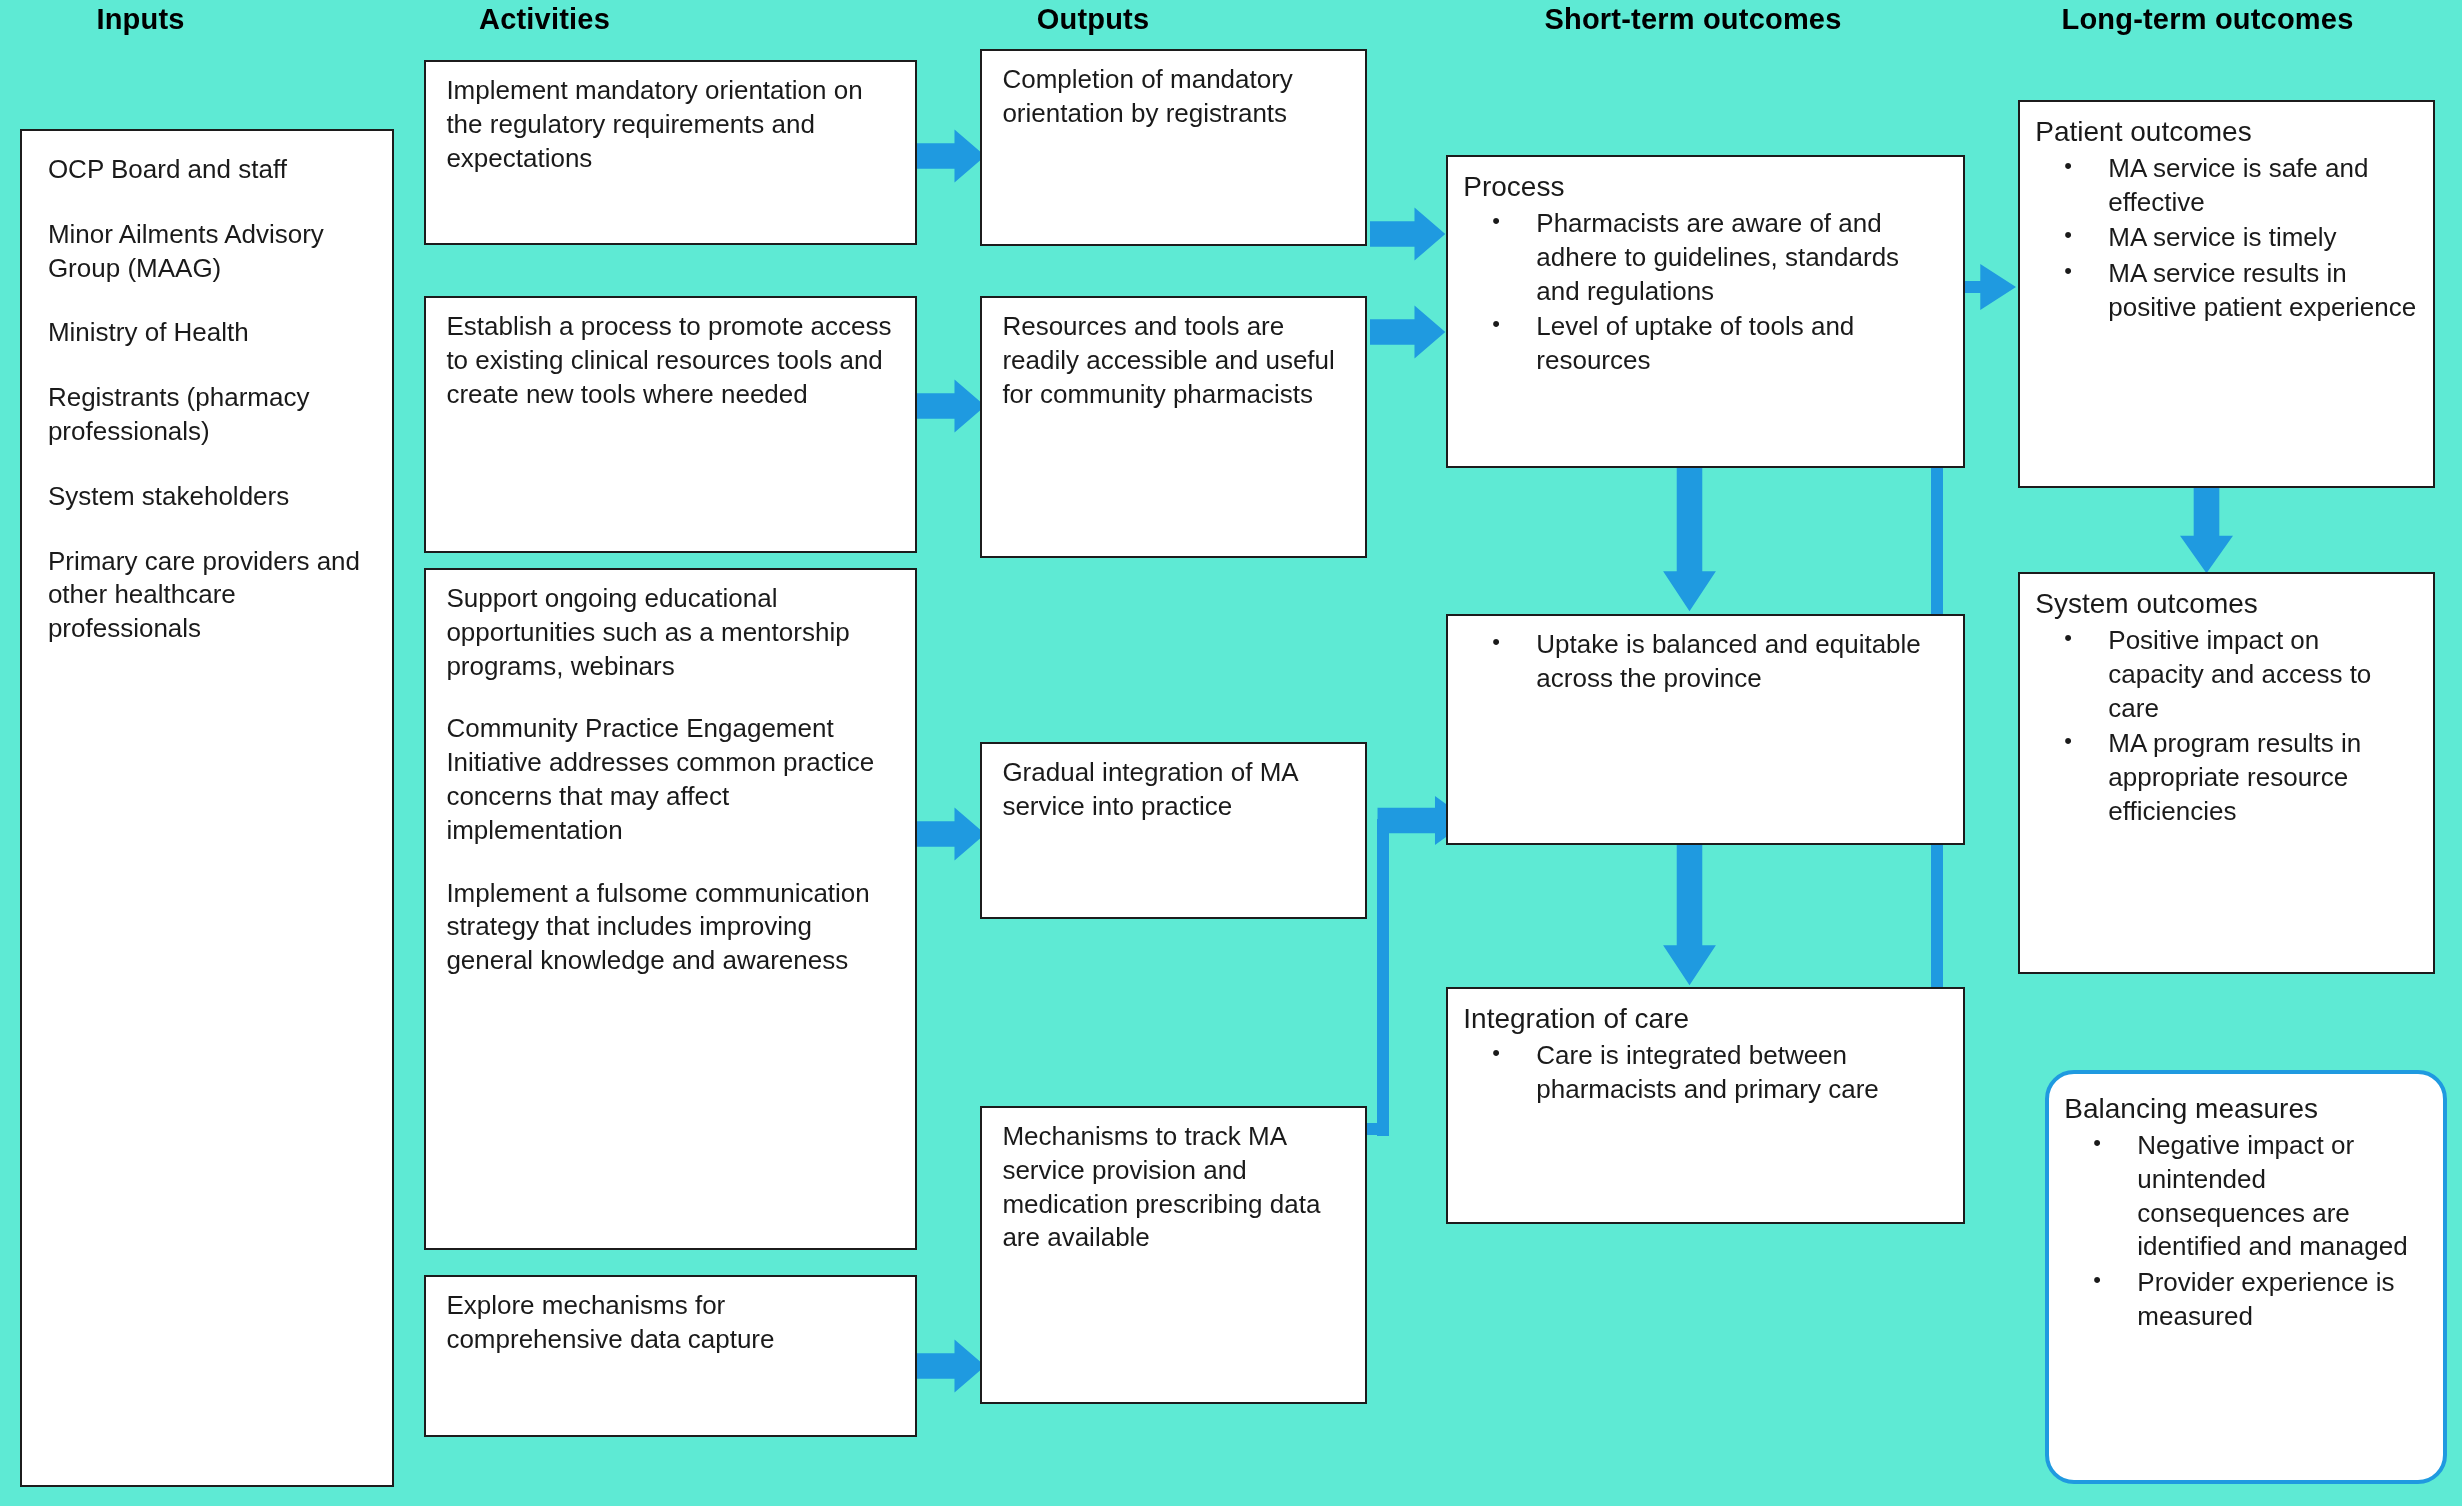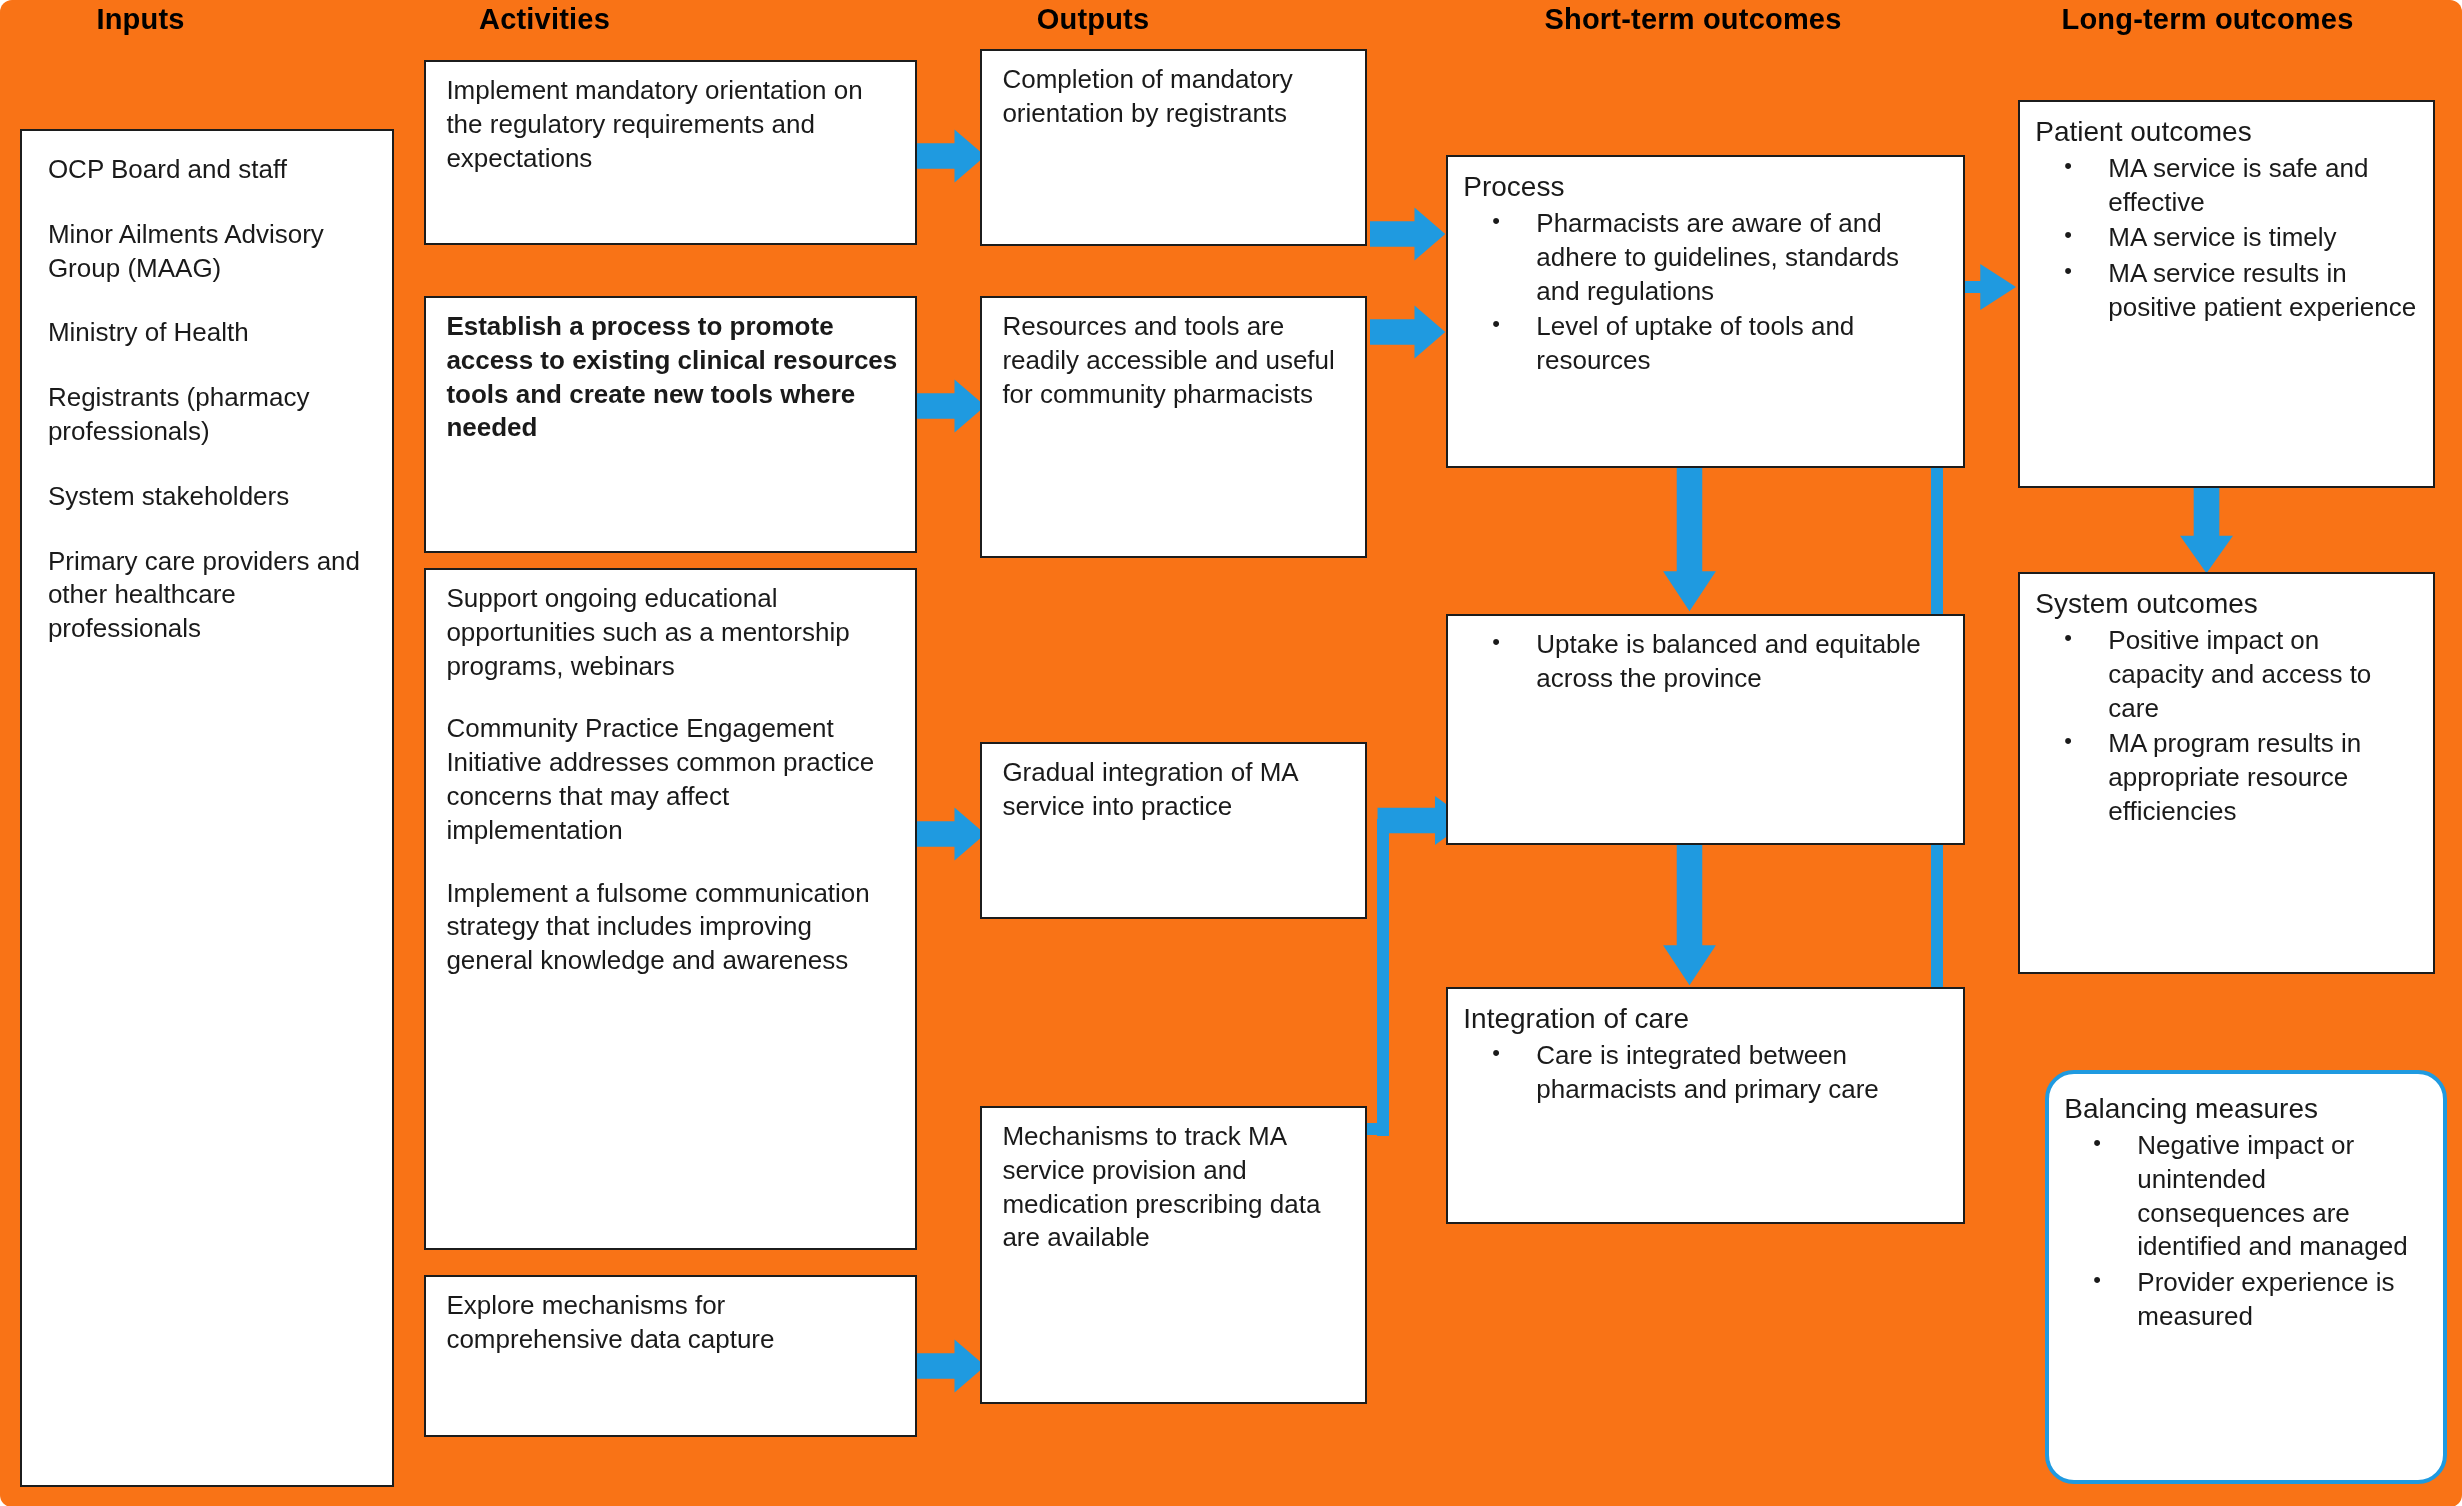--- a/index.html
+++ b/index.html
@@ -9,23 +9,22 @@
     background: #ffffff;
   }
   body {
     font-family: "Liberation Sans", sans-serif;
     color: #000000;
   }
   #stage {
     position: relative;
     width: 2462px;
     height: 1507px;
-    background: #f97316;
+    background: #5eead4;
     overflow: hidden;
-    border-radius: 12px;
   }
 
   
   .col-header {
     position: absolute;
     font-size: 29px;
     font-weight: bold;
     color: #000;
     text-align: center;
     letter-spacing: 0.2px;
@@ -172,21 +171,21 @@
       <p class="entry">Registrants (pharmacy professionals)</p>
       <p class="entry">System stakeholders</p>
       <p class="entry">Primary care providers and other healthcare professionals</p>
     </div>
   </div>
 
   <div class="box" style="left:424px; top:60px; width:493px; height:185px;">
     <p>Implement mandatory orientation on the regulatory requirements and expectations</p>
   </div>
 
-  <div class="box" style="left:424px; top:296px; width:493px; height:257px;font-weight:bold;">
+  <div class="box" style="left:424px; top:296px; width:493px; height:257px;">
     <p>Establish a process to promote access to existing clinical resources tools and create new tools where needed</p>
   </div>
 
   <div class="box" style="left:424px; top:568px; width:493px; height:682px;">
     <p>Support ongoing educational opportunities such as a mentorship programs, webinars</p>
     <span class="spacer"></span>
     <p>Community Practice Engagement Initiative addresses common practice concerns that may affect implementation</p>
     <span class="spacer"></span>
     <p>Implement a fulsome communication strategy that includes improving general knowledge and awareness</p>
   </div>

